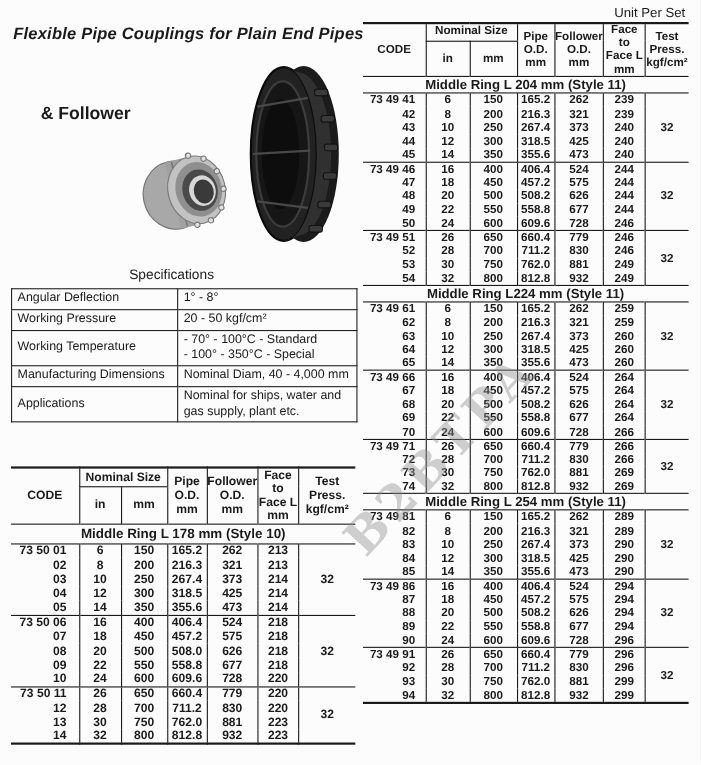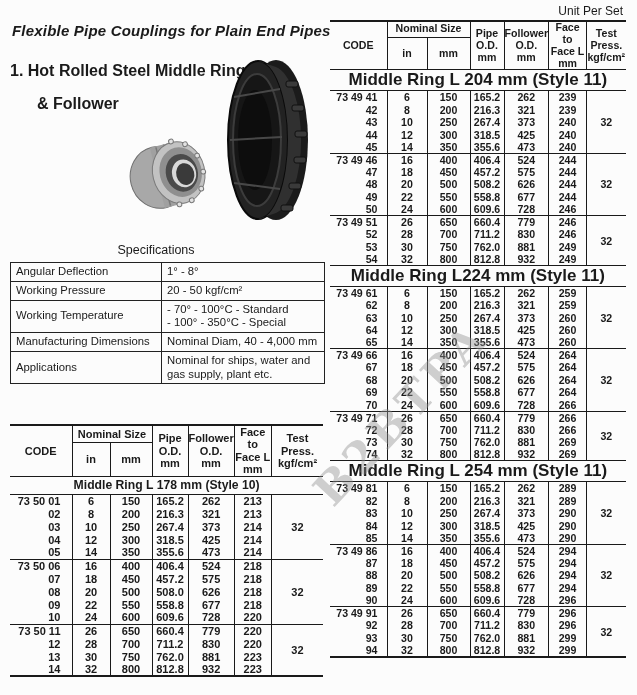--- a/index.html
+++ b/index.html
@@ -31,21 +31,21 @@
   .dtable td.code{text-align:right;font-weight:700;}
   .dtable td.test{font-weight:700;}
   .dtable .sec-title{font-weight:700;}
 
   .t-right{left:330px;top:20px;}
   .t-right thead th{font-size:10.6px;}
   .t-right .hr1{height:15px;} .t-right .hr2{height:30px;}
   .t-right tbody.grp tr{height:12.45px;margin-top:48px;}
   .t-right tbody.grp td{font-size:10.6px;font-weight:700;}
   .t-right td.code{padding-right:9px;}
-  .t-right .sec-title{font-size:17px;height:14px;}
+  .t-right .sec-title{font-size:12px;height:14px;}
 
   .t-left{left:10px;top:424px;}
   .t-left thead th{font-size:11px;}
   .t-left .hr1{height:17px;} .t-left .hr2{height:34px;}
   .t-left tbody.grp tr{height:13px;}
   .t-left tbody.grp td{font-size:11px;font-weight:700;}
   .t-left td.code{padding-right:11px;}
   .t-left .sec-title{font-size:12.2px;height:17px;}
 
   .watermark{left:287px;top:392px;width:220px;text-align:center;
@@ -53,21 +53,20 @@
              font-size:44px;font-weight:700;letter-spacing:5px;
              color:#8f8f8f;opacity:.42;pointer-events:none;z-index:5;}
   .photo{z-index:1;}
 </style>
 </head>
 <body>
 
 <div class="page">
 
   <div class="abs main-title">Flexible Pipe Couplings for Plain End Pipes</div>
-  <div class="abs subtitle1">1. Hot Rolled Steel Middle Ring</div>
   <div class="abs subtitle2">&amp; Follower</div>
   <div class="abs unit-label">Unit Per Set</div>
 
   <svg class="abs photo" style="left:129px;top:130px;" width="80" height="90" viewBox="0 0 80 90">
     <g transform="rotate(-14 40 45)">
       <ellipse cx="30" cy="45" rx="29" ry="31" fill="#a8a8a8" stroke="#6e6e6e" stroke-width="1"></ellipse>
       <rect x="28" y="14" width="22" height="62" fill="#a0a0a0"></rect>
       <line x1="34" y1="15" x2="34" y2="75" stroke="#787878" stroke-width="1.5"></line>
       <line x1="42" y1="14" x2="42" y2="76" stroke="#8a8a8a" stroke-width="1.5"></line>
       <ellipse cx="50" cy="45" rx="26" ry="31" fill="#c2c2c2" stroke="#7a7a7a" stroke-width="1"></ellipse>

